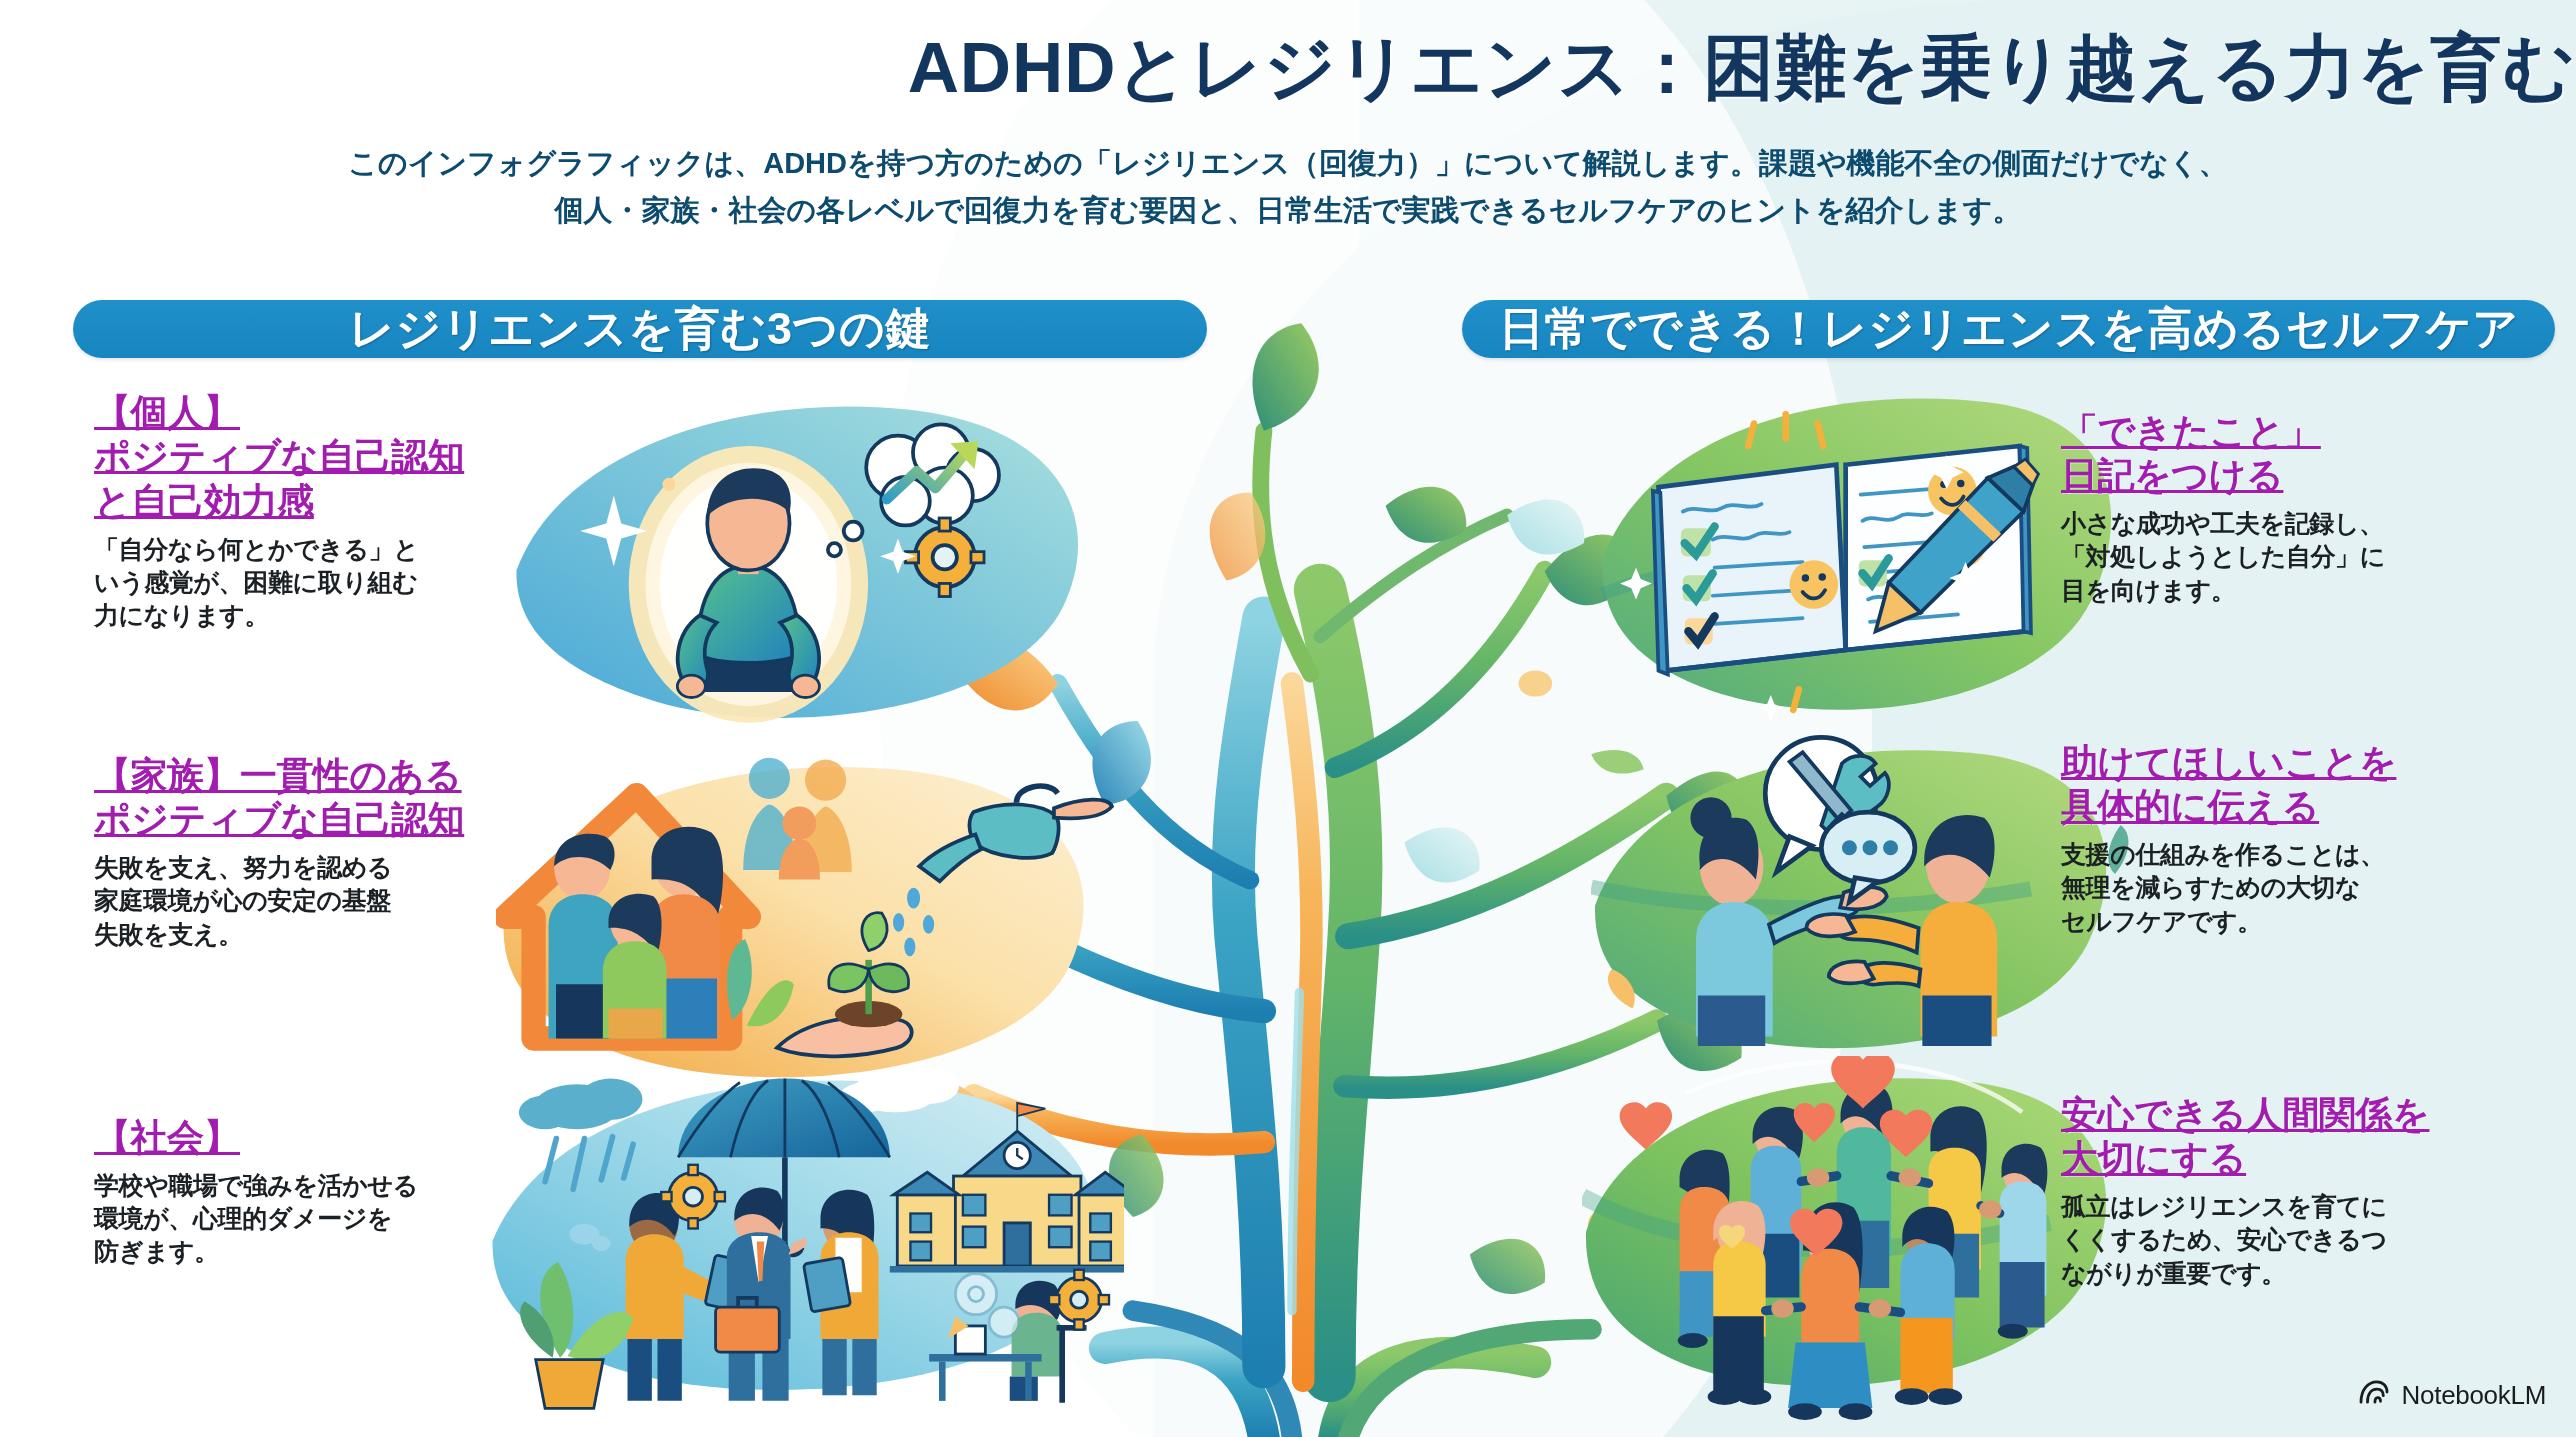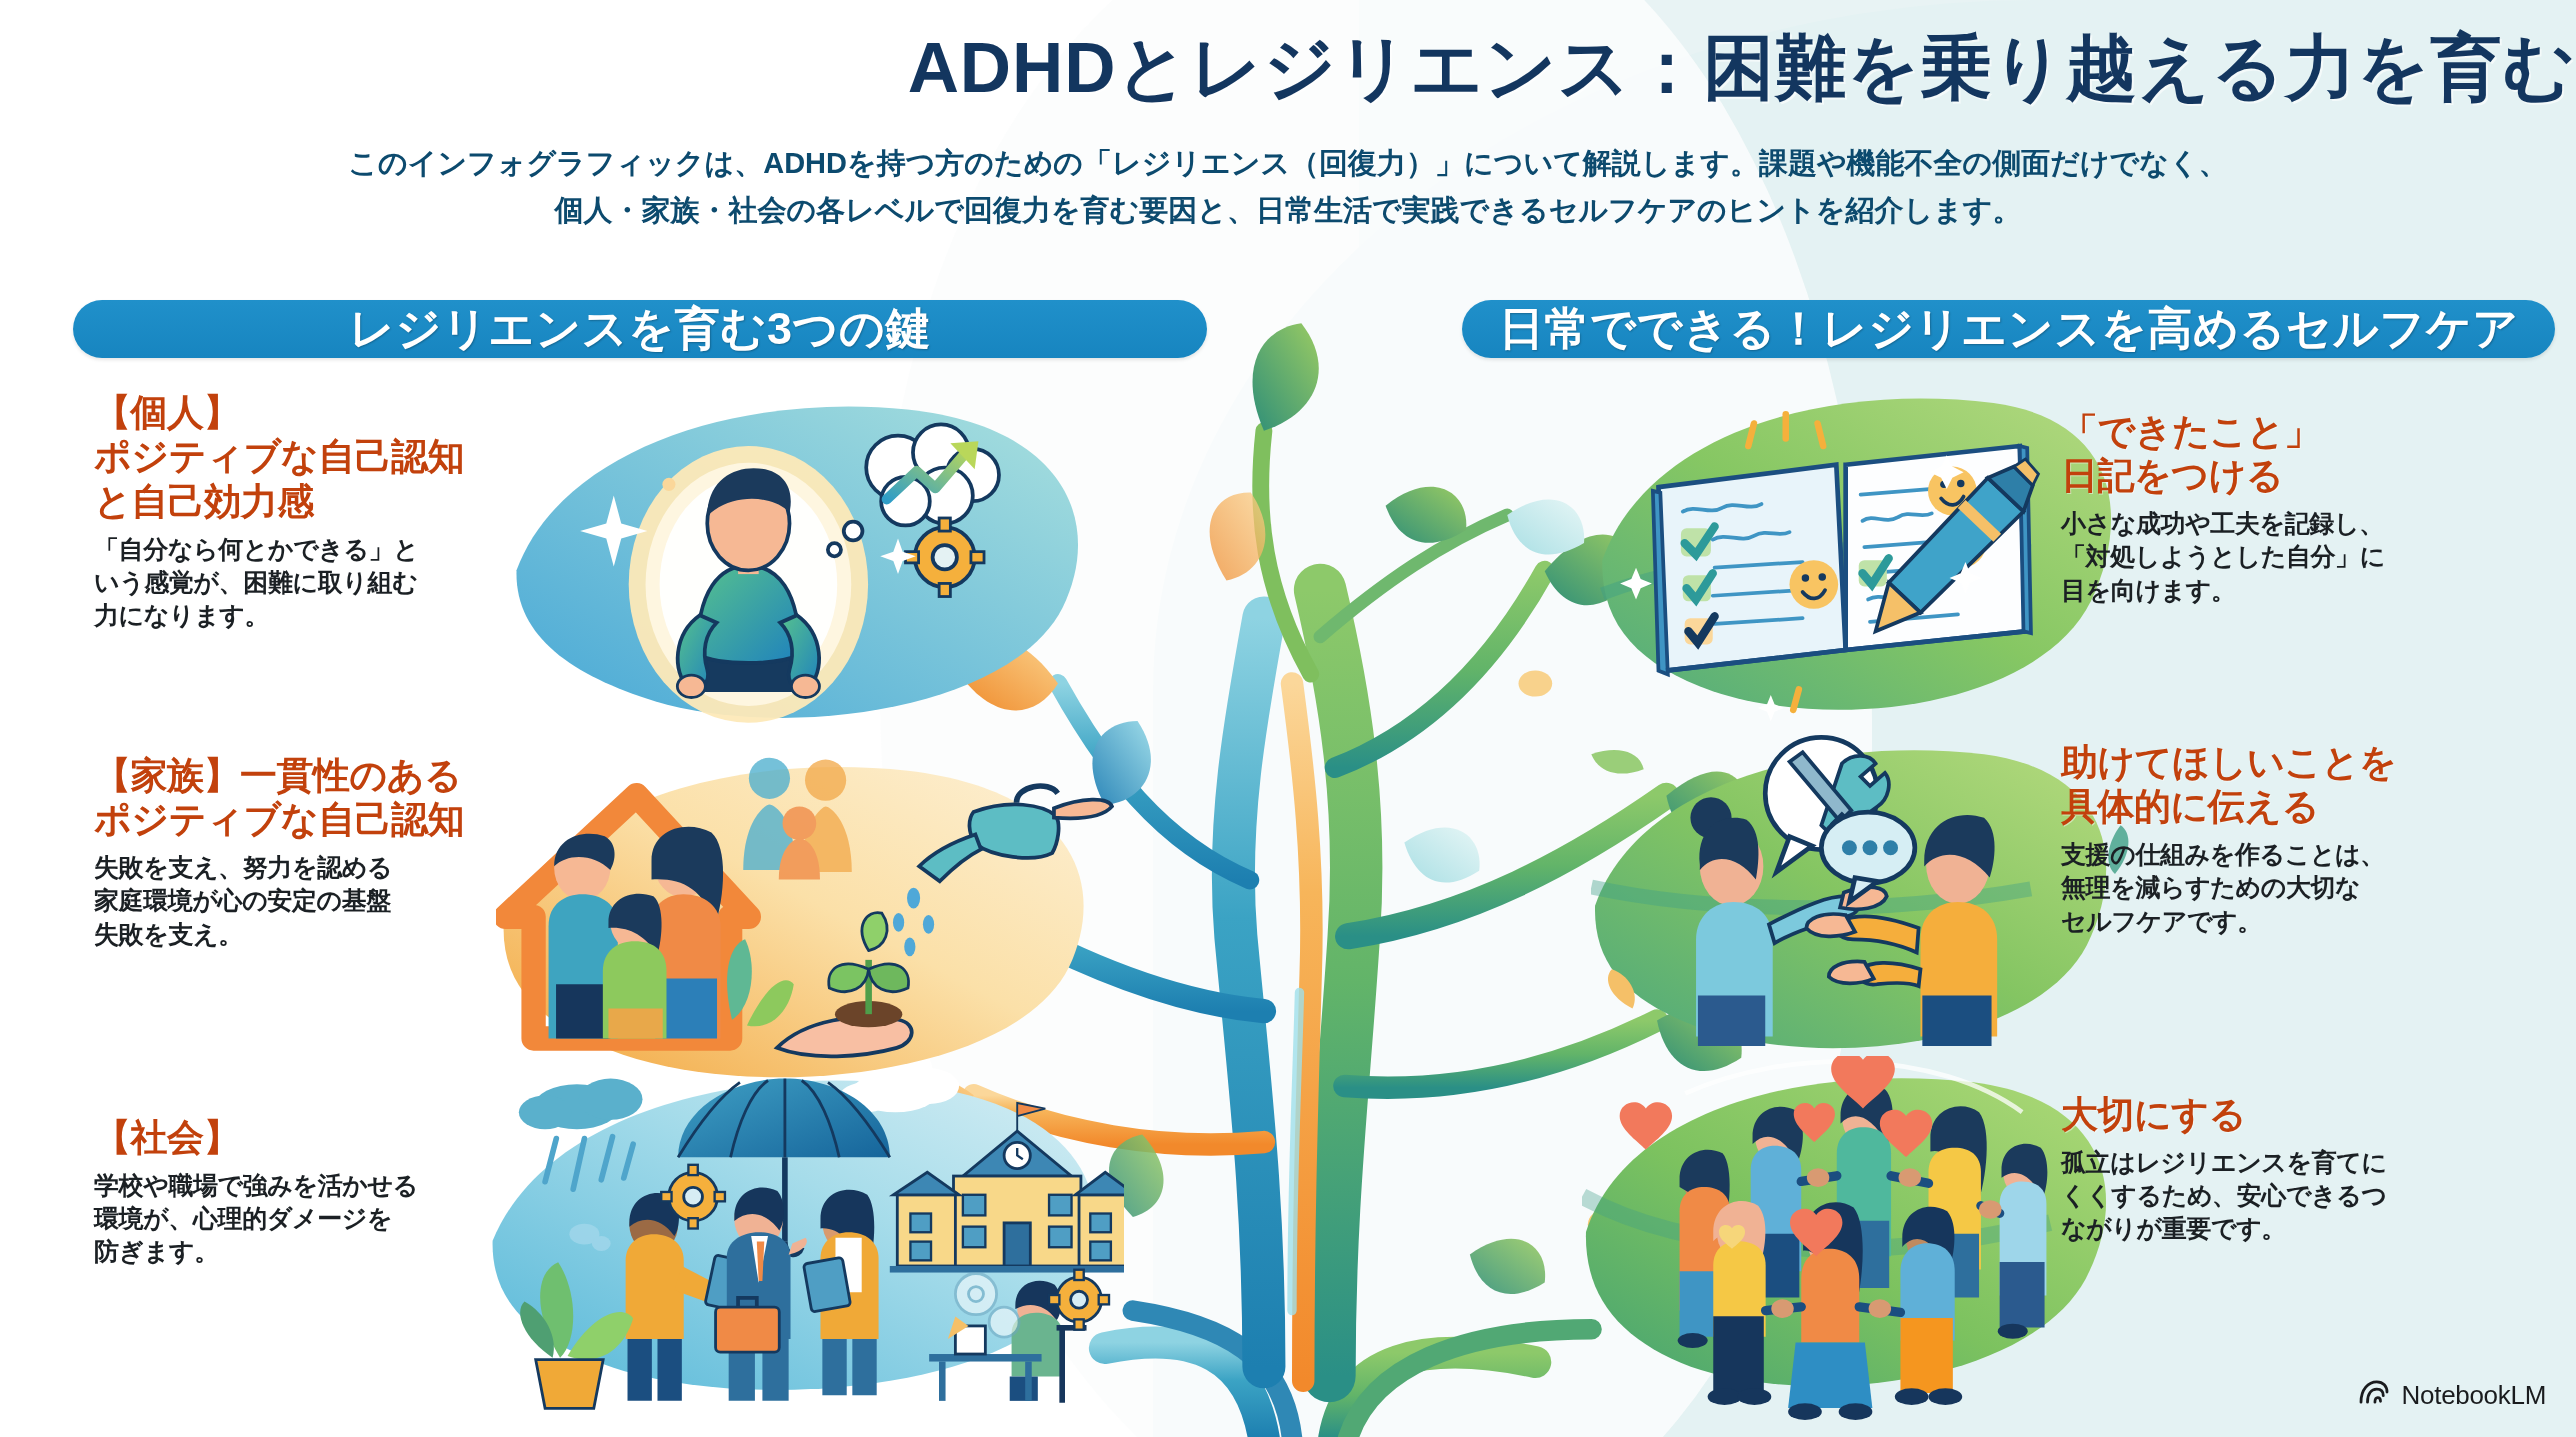--- a/index.html
+++ b/index.html
@@ -56,22 +56,23 @@
     text-shadow:0.9px 0.9px 1.9px rgba(0,0,0,.25);
     box-shadow:0 1.9px 3.7px rgba(0,0,0,.10);
   }
   #pill-left { left:73px;  top:300px; width:1134px; }
   #pill-right{ right:20.6px; top:300px; width:1093px; }
 
   
   .block{ position:absolute; }
   .block .hd{
     font-size:37px; font-weight:bold; line-height:1.20;
-    color:#c2410c; letter-spacing:-0.5px;
+    color:#a21caf; letter-spacing:-0.5px;
     text-shadow:0.9px 0.9px 0 rgba(255,255,255,.45);
+    text-decoration:underline;
   }
   .block .bd{
     margin-top:8.4px;
     font-size:25px; font-weight:bold; line-height:1.33;
     color:#1b2024; letter-spacing:-0.4px;
   }
   .block.left  { left:94px; width:505px; text-align:left; }
   .block.right { right:28px;  width:487px; text-align:left; }
 
   #blk-l1{ top:391px; }
@@ -788,20 +789,21 @@
         <div>具体的に伝える</div>
       </div>
     <div class="bd">
         <div>支援の仕組みを作ることは、</div>
         <div>無理を減らすための大切な</div>
         <div>セルフケアです。</div>
       </div>
   </div>
   <div class="block right" id="blk-r3">
     <div class="hd">
+        <div>安心できる人間関係を</div>
         <div>大切にする</div>
       </div>
     <div class="bd">
         <div>孤立はレジリエンスを育てに</div>
         <div>くくするため、安心できるつ</div>
         <div>ながりが重要です。</div>
       </div>
   </div>
 
   <div id="watermark">

